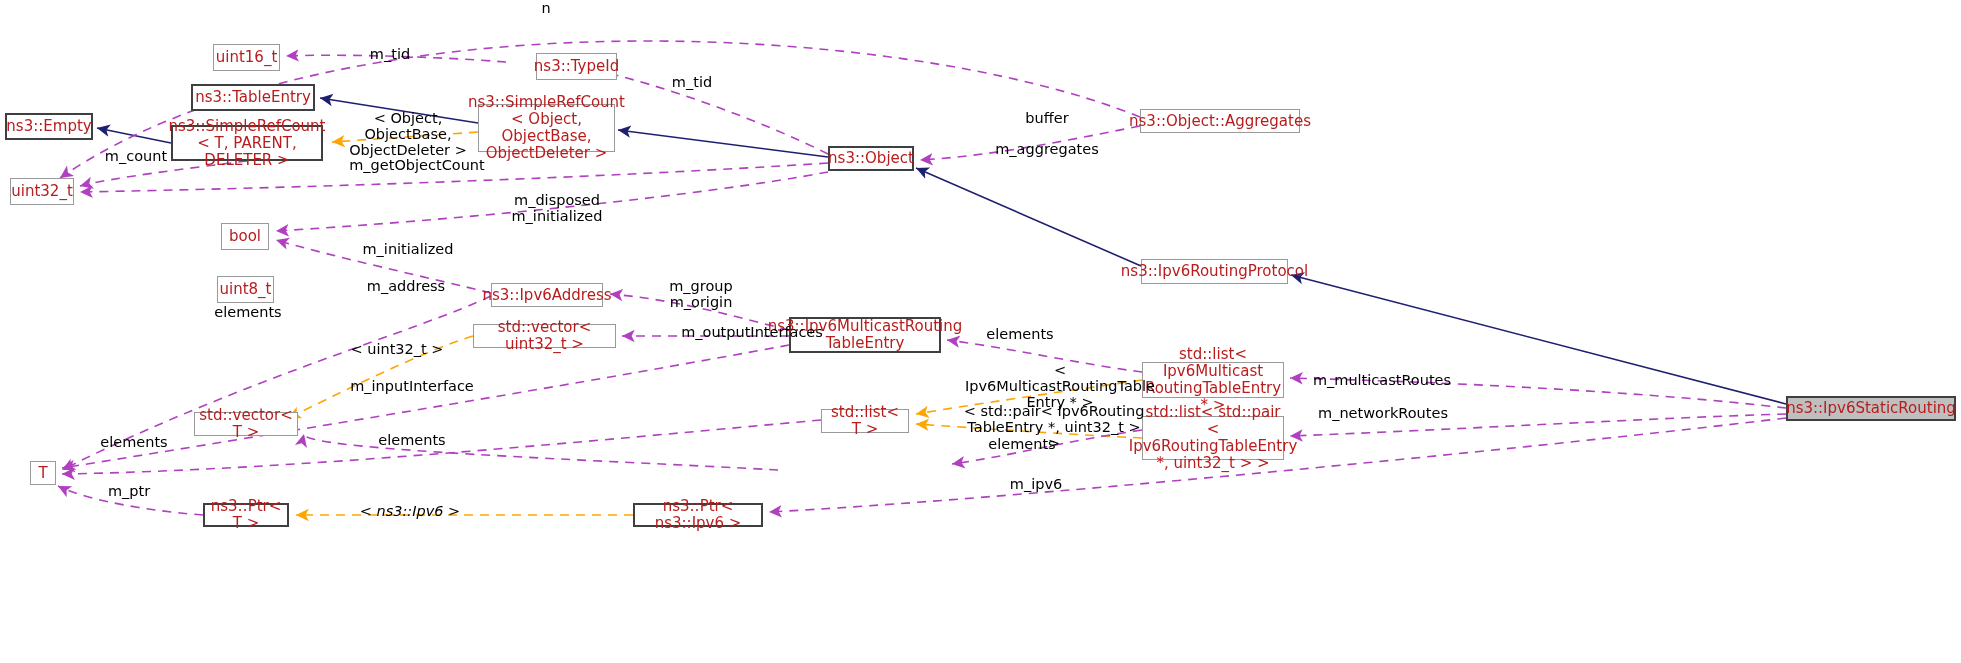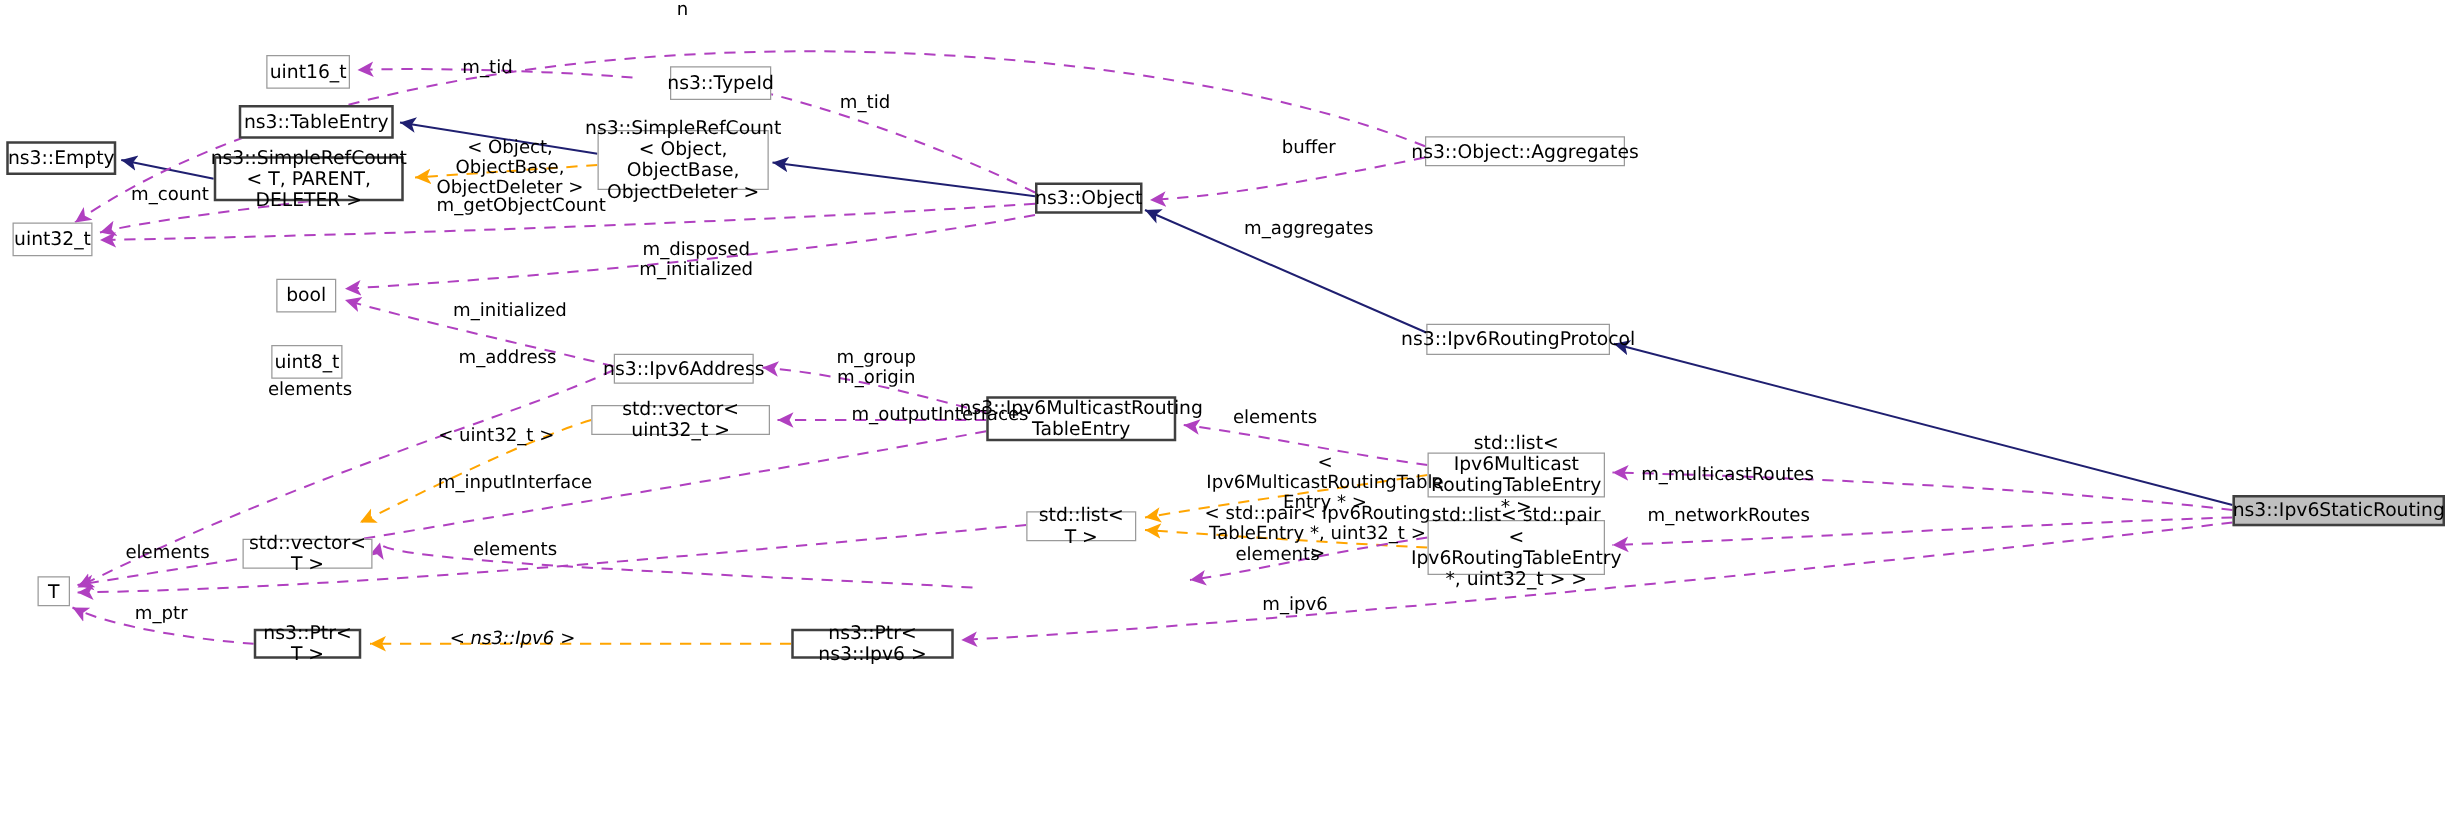--- a/index.html
+++ b/index.html
@@ -8,21 +8,21 @@
   #edges{position:absolute;left:0;top:0;width:1961px;height:663px;}
   .node{
     position:absolute;
     box-sizing:border-box;
     display:flex;
     align-items:center;
     justify-content:center;
     text-align:center;
     background:#ffffff;
     border:1px solid #9a9a9a;
-    color:#000000;
+    color:#b91c1c;
     font-size:15px;
     line-height:17px;
     white-space:pre-line;
     letter-spacing:0px;
     padding:1px 4px;
   }
   .node.strong{border:2px solid #3f3f3f;}
   .node.highlight{background:#bfbfbf;border:2px solid #3f3f3f;}
   .edge-label{
     position:absolute;
@@ -113,33 +113,33 @@
     <div class="node" style="left: 473px; top: 324px; width: 143px; height: 24px;"><span>std::vector&lt; uint32_t &gt;</span></div>
     <div class="node strong" style="left: 789px; top: 317px; width: 152px; height: 36px;"><span>ns3::Ipv6MulticastRouting
 TableEntry</span></div>
     <div class="node" style="left: 1141px; top: 259px; width: 147px; height: 25px; text-align: right;"><span>ns3::Ipv6RoutingProtocol</span></div>
     <div class="node" style="left: 1142px; top: 362px; width: 142px; height: 36px;"><span>std::list&lt; Ipv6Multicast
 RoutingTableEntry * &gt;</span></div>
     <div class="node" style="left: 821px; top: 409px; width: 88px; height: 24px;"><span>std::list&lt; T &gt;</span></div>
     <div class="node" style="left: 1142px; top: 416px; width: 142px; height: 44px;"><span>std::list&lt; std::pair
 &lt; Ipv6RoutingTableEntry
 *, uint32_t &gt; &gt;</span></div>
-    <div class="node" style="left: 194px; top: 431px; width: 104px; height: 24px;"><span>std::vector&lt; T &gt;</span></div>
+    <div class="node" style="left: 194px; top: 412px; width: 104px; height: 24px;"><span>std::vector&lt; T &gt;</span></div>
     <div class="node" style="left: 30px; top: 461px; width: 26px; height: 24px;"><span>T</span></div>
     <div class="node strong" style="left: 203px; top: 503px; width: 86px; height: 24px;"><span>ns3::Ptr&lt; T &gt;</span></div>
     <div class="node strong" style="left: 633px; top: 503px; width: 130px; height: 24px;"><span>ns3::Ptr&lt; ns3::Ipv6 &gt;</span></div>
     <div class="node highlight" style="left: 1786px; top: 396px; width: 170px; height: 25px;"><span>ns3::Ipv6StaticRouting</span></div>
     <div class="edge-label" style="left: 529px; top: 0px; width: 34px;">n</div>
     <div class="edge-label" style="left: 357px; top: 46px; width: 66px;">m_tid</div>
     <div class="edge-label" style="left: 659px; top: 74px; width: 66px;">m_tid</div>
     <div class="edge-label" style="left: 333px; top: 110px; width: 150px;">&lt; Object, ObjectBase,
 ObjectDeleter &gt;</div>
     <div class="edge-label" style="left: 1014px; top: 110px; width: 66px;">buffer</div>
     <div class="edge-label" style="left: 91px; top: 148px; width: 90px;">m_count</div>
-    <div class="edge-label" style="left: 986px; top: 141px; width: 122px; margin-top: 34px;">m_aggregates</div>
+    <div class="edge-label" style="left: 986px; top: 141px; width: 122px;">m_aggregates</div>
     <div class="edge-label" style="left: 342px; top: 157px; width: 150px;">m_getObjectCount</div>
     <div class="edge-label" style="left: 502px; top: 192px; width: 110px;">m_disposed
 m_initialized</div>
     <div class="edge-label" style="left: 352px; top: 241px; width: 112px;">m_initialized</div>
     <div class="edge-label" style="left: 355px; top: 278px; width: 102px;">m_address</div>
     <div class="edge-label" style="left: 658px; top: 278px; width: 86px;">m_group
 m_origin</div>
     <div class="edge-label" style="left: 206px; top: 304px; width: 84px;">elements</div>
     <div class="edge-label" style="left: 674px; top: 324px; width: 156px;">m_outputInterfaces</div>
     <div class="edge-label" style="left: 978px; top: 326px; width: 84px;">elements</div>

